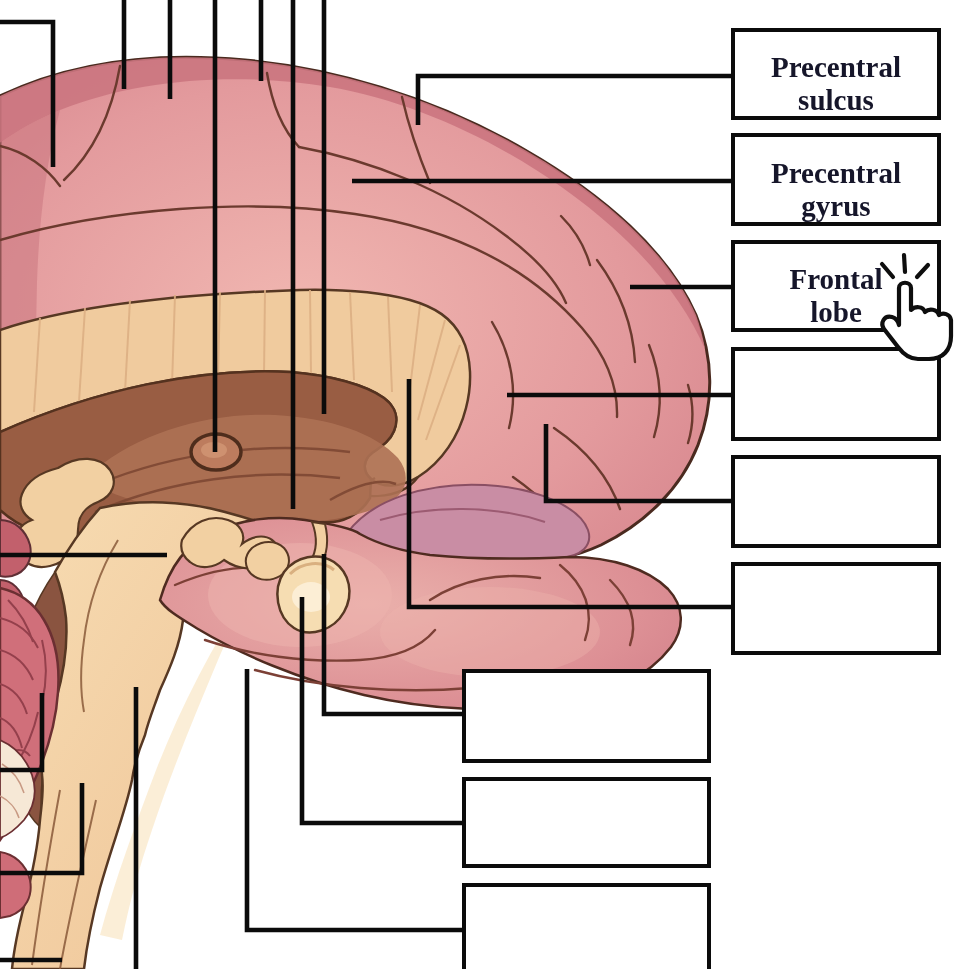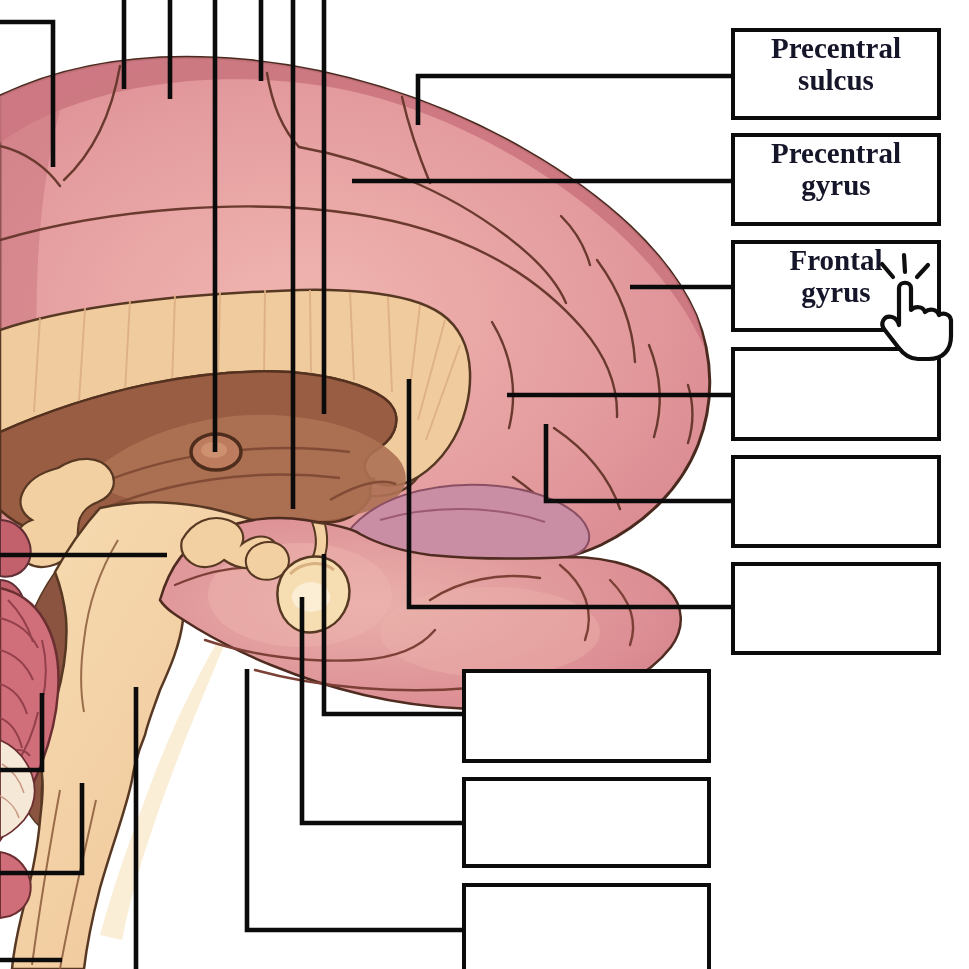--- a/index.html
+++ b/index.html
@@ -4,21 +4,21 @@
 <style>
   html,body{margin:0;padding:0;background:#ffffff;}
   .stage{
     position:relative;width:969px;height:969px;overflow:hidden;
     background:#ffffff;font-family:"Liberation Serif", serif;
   }
   .art{position:absolute;left:0;top:0;width:969px;height:969px;}
   .label-box{
     position:absolute;box-sizing:border-box;
     background:#ffffff;border:4px solid #0b0b0b;
-    display:flex;align-items:flex-start;justify-content:center;
+    display:flex;align-items:flex-end;justify-content:center;
     text-align:center;color:#16162a;
     font-size:29px;line-height:1.12;font-weight:600;
   }
   .label-box span{white-space:pre-line;}
   .cursor{position:absolute;left:872px;top:250px;width:96px;height:118px;pointer-events:none;}
 </style>
 </head>
 <body>
 
 <div class="stage">
@@ -192,21 +192,21 @@
 <div class="label-box" style="left:731px;top:28px;width:210px;height:92px">
   <span>Precentral
 sulcus</span>
 </div>
 <div class="label-box" style="left:731px;top:133px;width:210px;height:93px">
   <span>Precentral
 gyrus</span>
 </div>
 <div class="label-box" style="left:731px;top:240px;width:210px;height:92px">
   <span>Frontal
-gyrus</span>
+lobe</span>
 </div>
 <div class="label-box" style="left:731px;top:347px;width:210px;height:94px">
   <span></span>
 </div>
 <div class="label-box" style="left:731px;top:455px;width:210px;height:93px">
   <span></span>
 </div>
 <div class="label-box" style="left:731px;top:562px;width:210px;height:93px">
   <span></span>
 </div>

